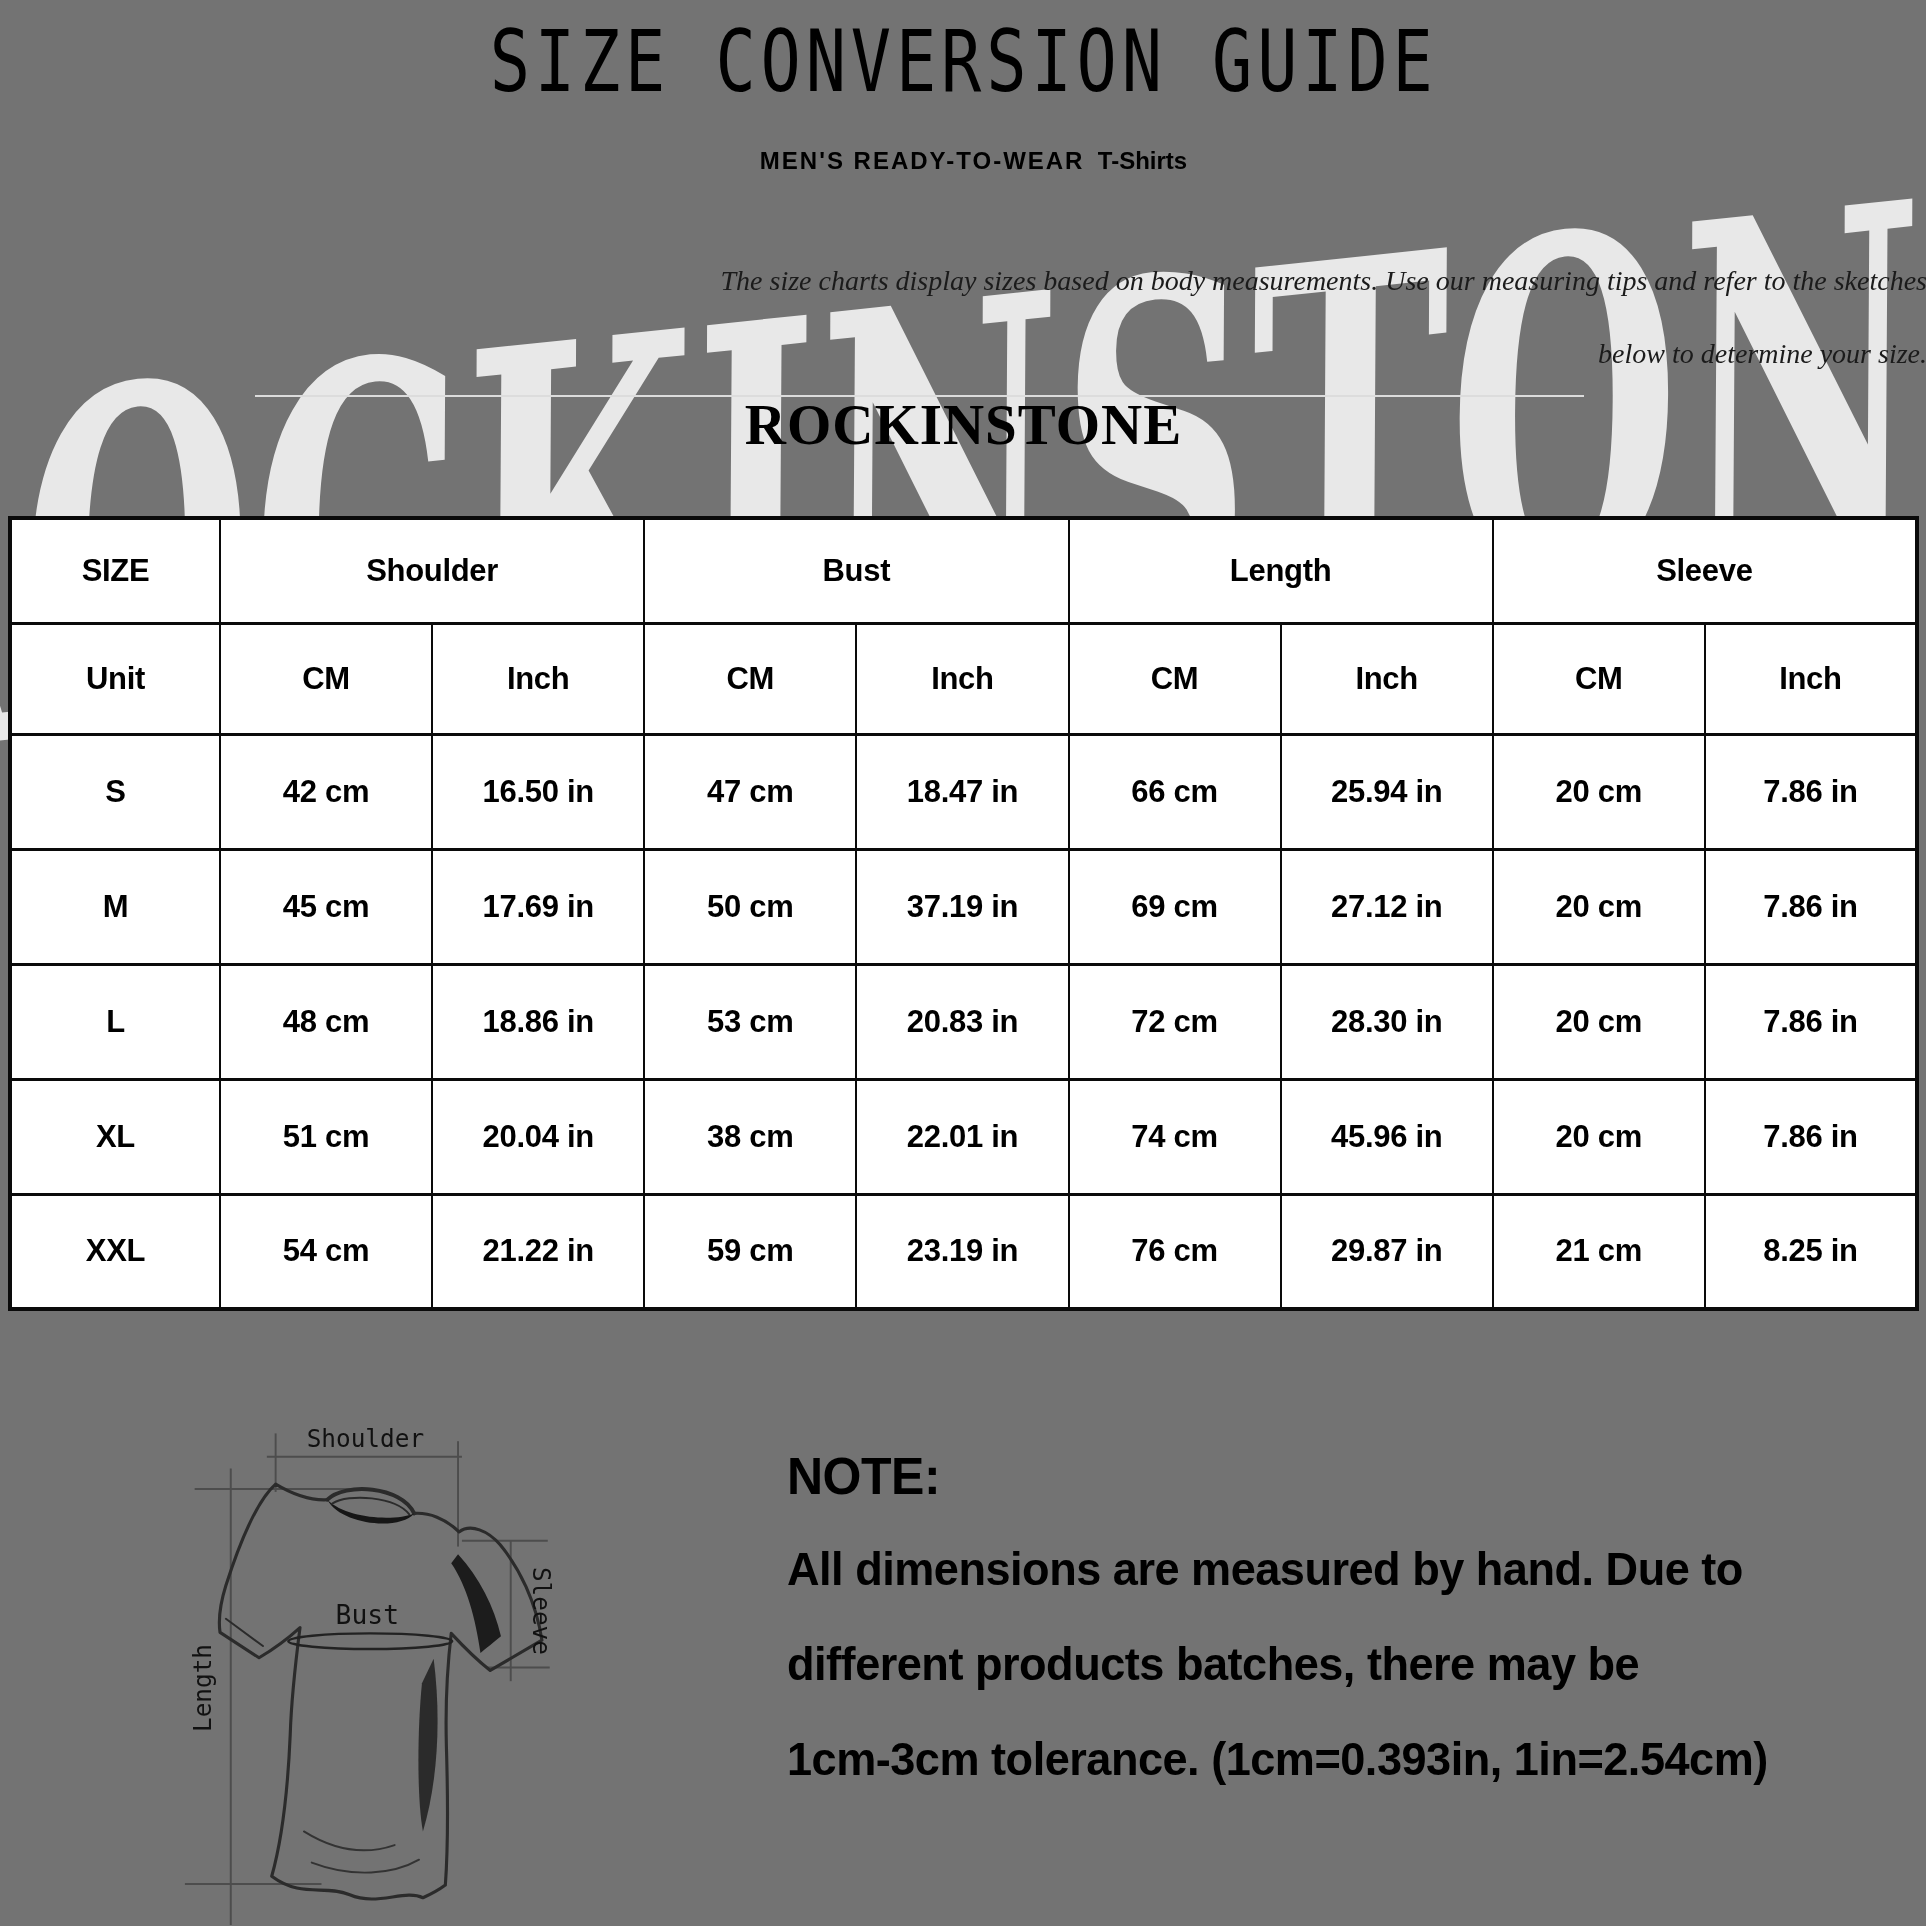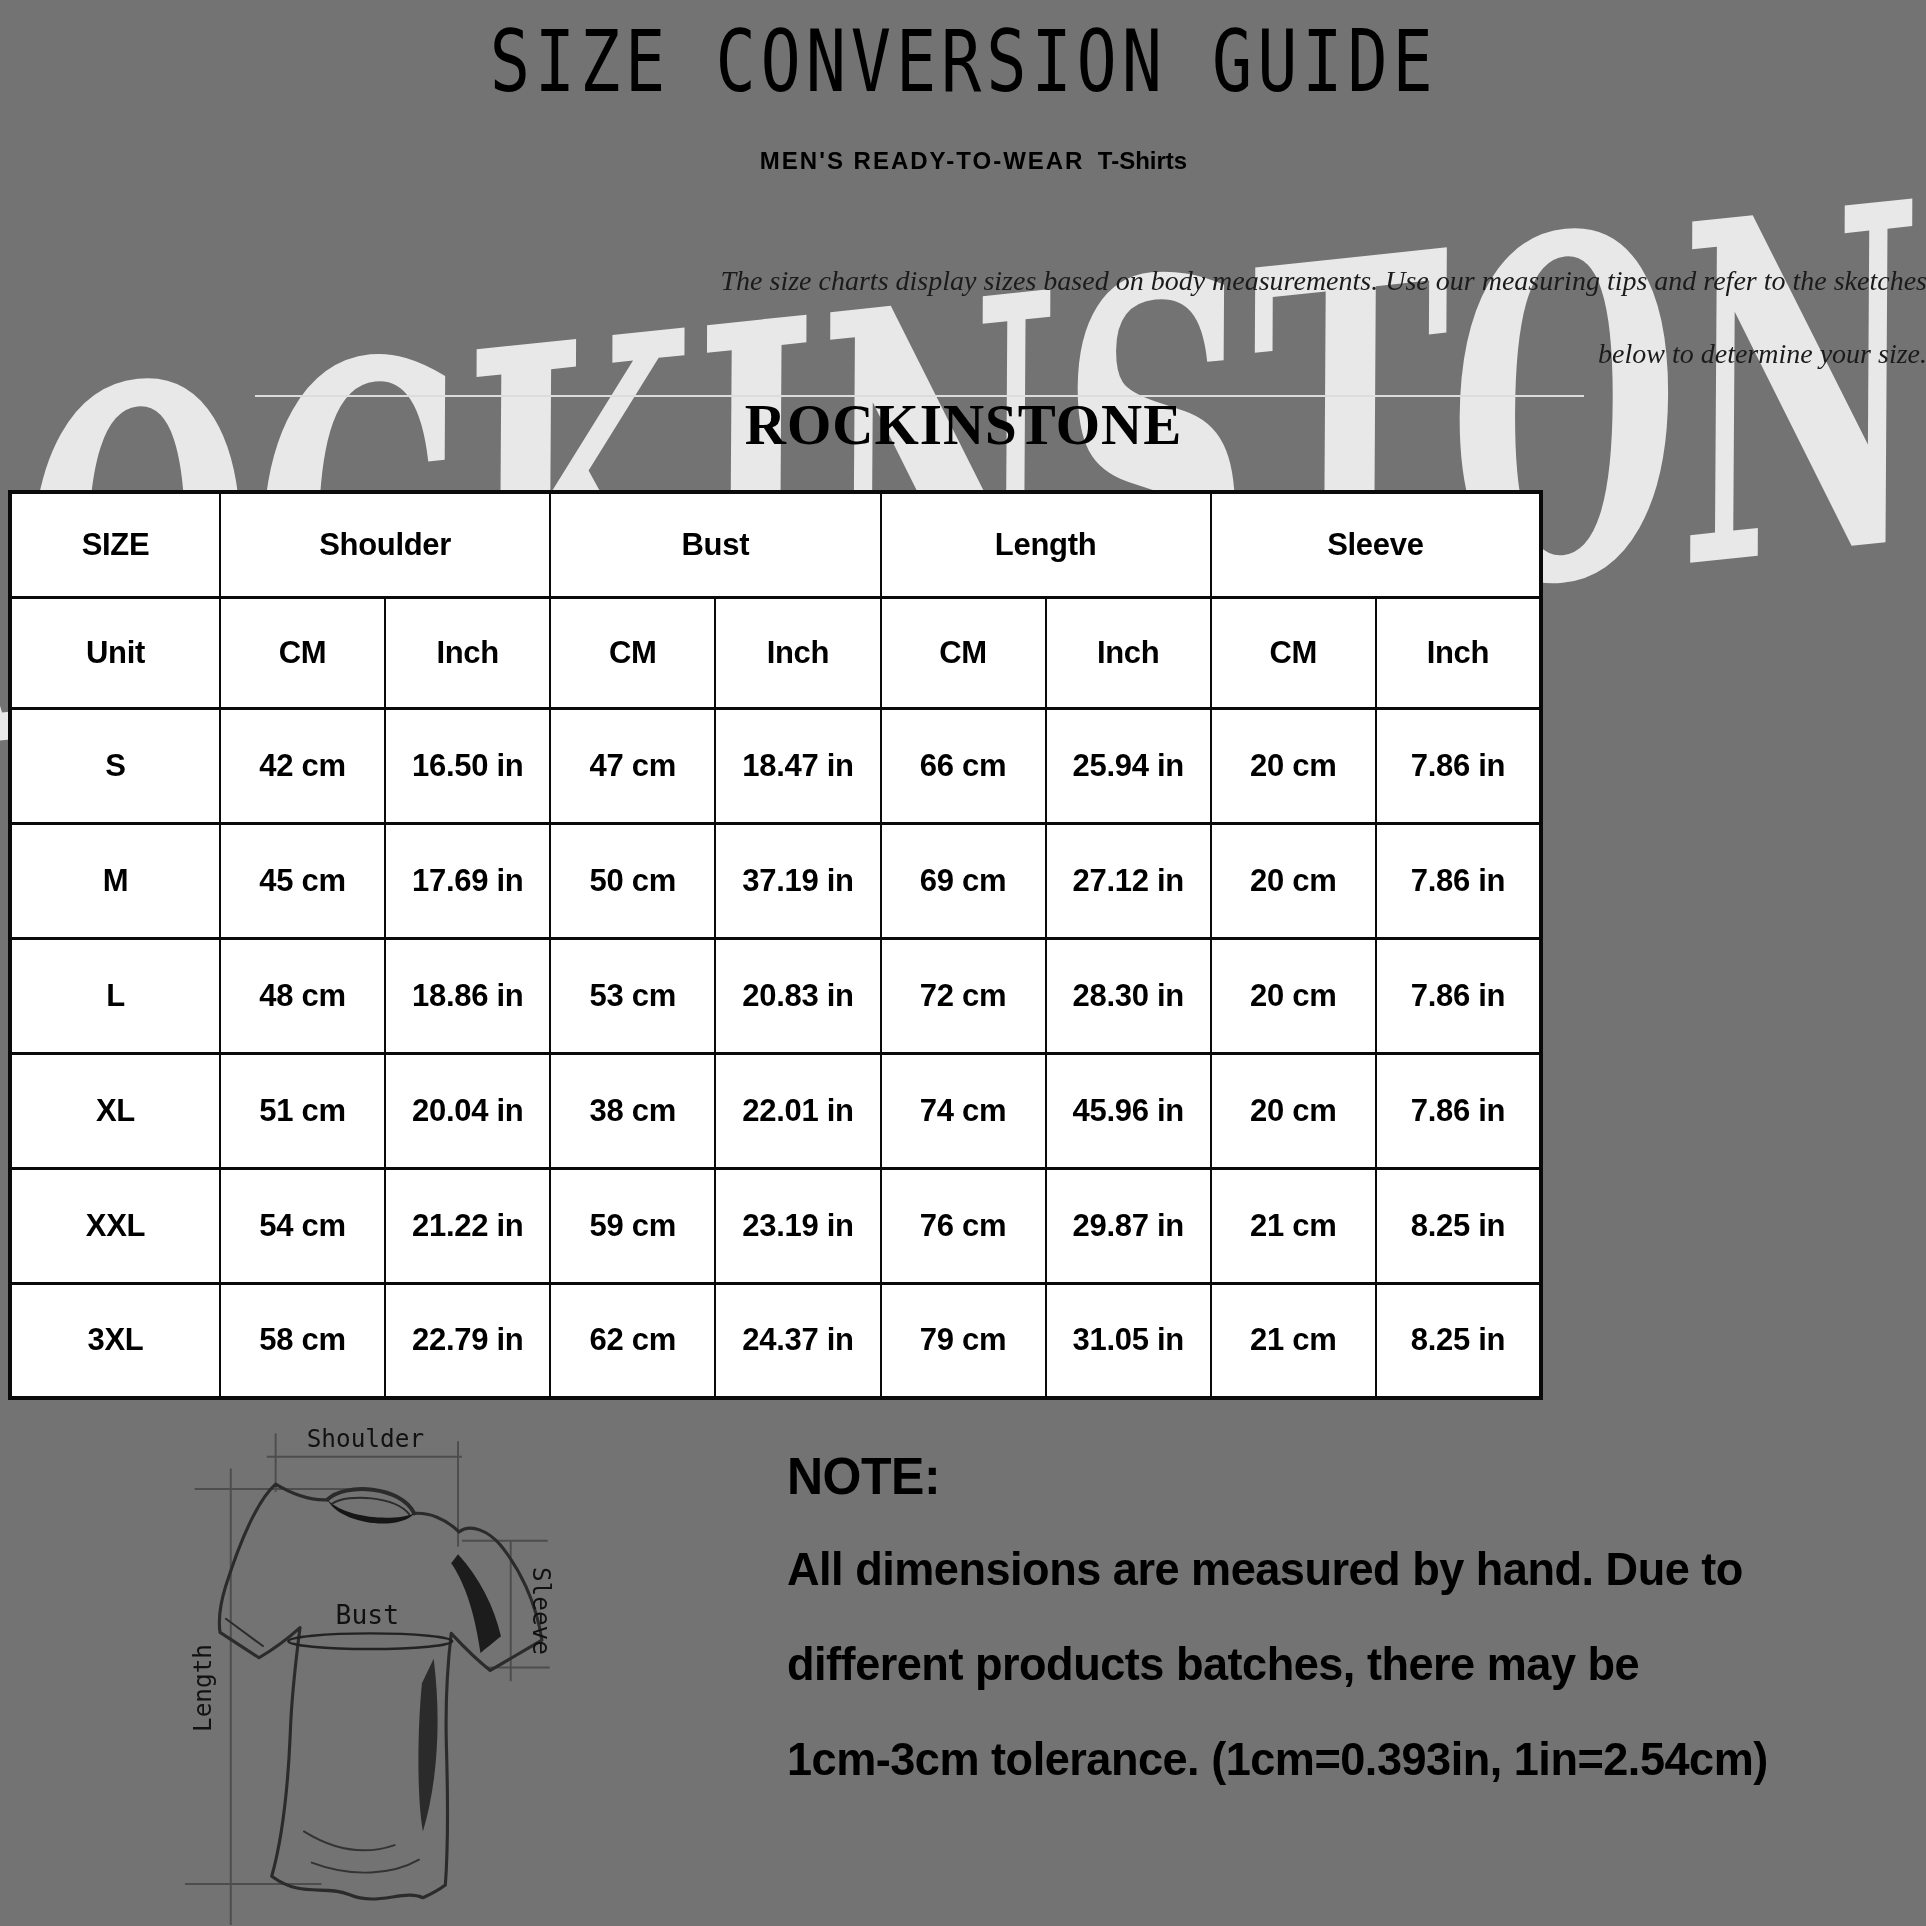--- a/index.html
+++ b/index.html
@@ -22,21 +22,21 @@
   .subtitle .rtw { letter-spacing:2px; }
   .subtitle .product { letter-spacing:0px; }
   .description { position:absolute; top:244px; left:0; width:100%; text-align:right;
                  font-family:"Liberation Serif", serif; font-style:italic;
                  font-size:28px; line-height:73px; color:#1b1b1b; z-index:2; }
   .brand { position:absolute; top:392px; left:0; width:100%; text-align:center;
            font-family:"Liberation Serif", serif; font-weight:700; font-size:57px;
            letter-spacing:1px; z-index:2; }
 
   
-  table.size-table { position:absolute; left:8px; top:490px; width:1535px; z-index:2;
+  table.size-table { position:absolute; left:8px; top:516px; width:1911px; z-index:2;
                      border-collapse:collapse; table-layout:fixed; background:#fff; }
   table.size-table td { border:2px solid #0a0a0a; border-top-width:3px; border-bottom-width:3px;
                         text-align:center; vertical-align:middle;
                         font-weight:700; font-size:31px; letter-spacing:-0.3px; background:#fff; }
   table.size-table { border:4px solid #0a0a0a; }
   tr.rh1 { height:105px; }
   tr.rh2 { height:111px; }
   tr.rdata { height:115px; }
   td.blue { background:#dce4ef; }
   td.grp  { font-size:34px; }
@@ -151,31 +151,20 @@
       <td>7.86 in</td>
     </tr>
     <tr class="rdata">
       <td>XXL</td>
       <td class="blue">54 cm</td>
       <td>21.22 in</td>
       <td class="blue">59 cm</td>
       <td>23.19 in</td>
       <td class="blue">76 cm</td>
       <td>29.87 in</td>
-      <td class="blue">21 cm</td>
-      <td>8.25 in</td>
-    </tr>
-    <tr class="rdata">
-      <td>3XL</td>
-      <td class="blue">58 cm</td>
-      <td>22.79 in</td>
-      <td class="blue">62 cm</td>
-      <td>24.37 in</td>
-      <td class="blue">79 cm</td>
-      <td>31.05 in</td>
       <td class="blue">21 cm</td>
       <td>8.25 in</td>
     </tr>
   </tbody>
     </table>
 
   <svg class="diagram-svg" width="653" height="517" viewBox="0 0 660 530">
     <g stroke="#4d4d4d" stroke-width="2">
       <line x1="75" y1="60" x2="75" y2="528"></line>
       <line x1="38" y1="81" x2="198" y2="81"></line>

